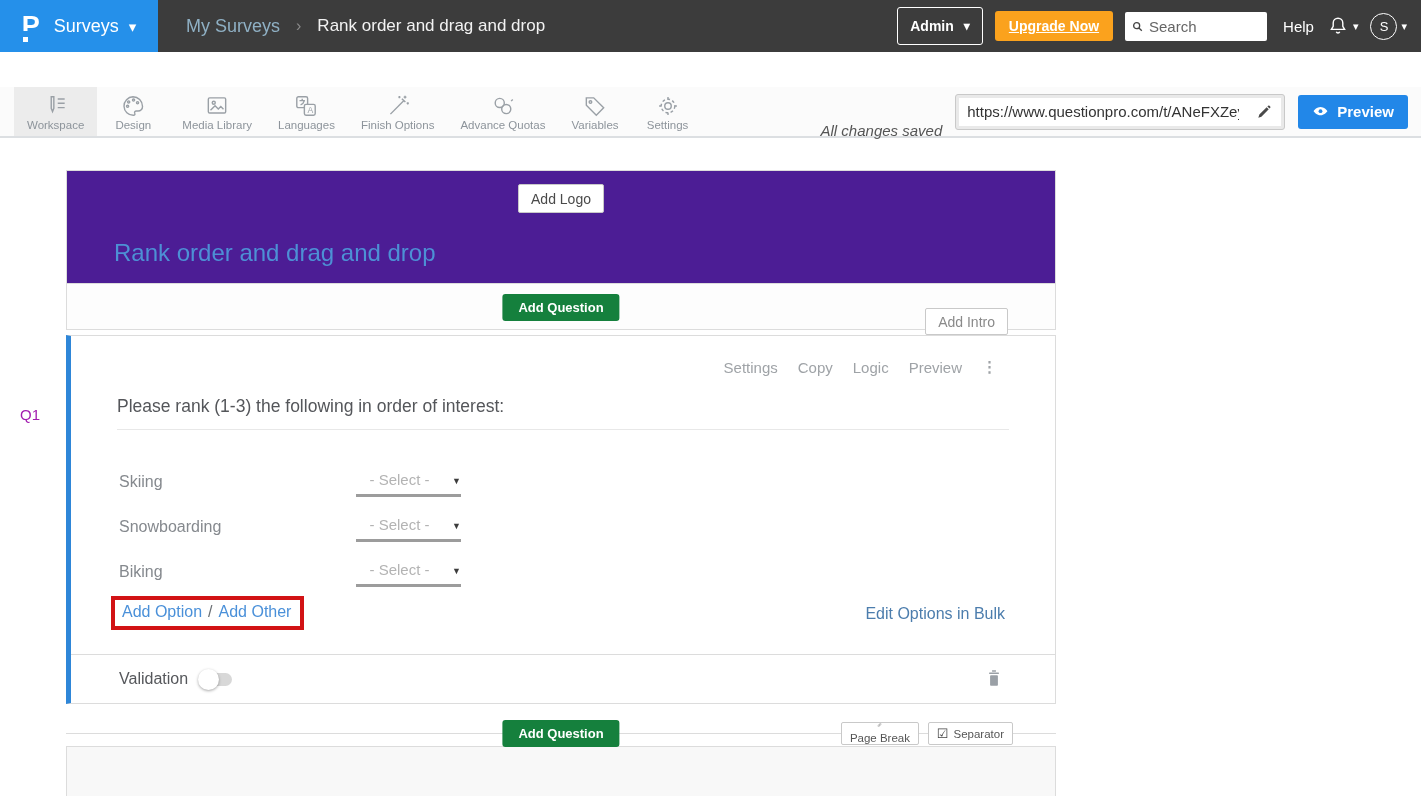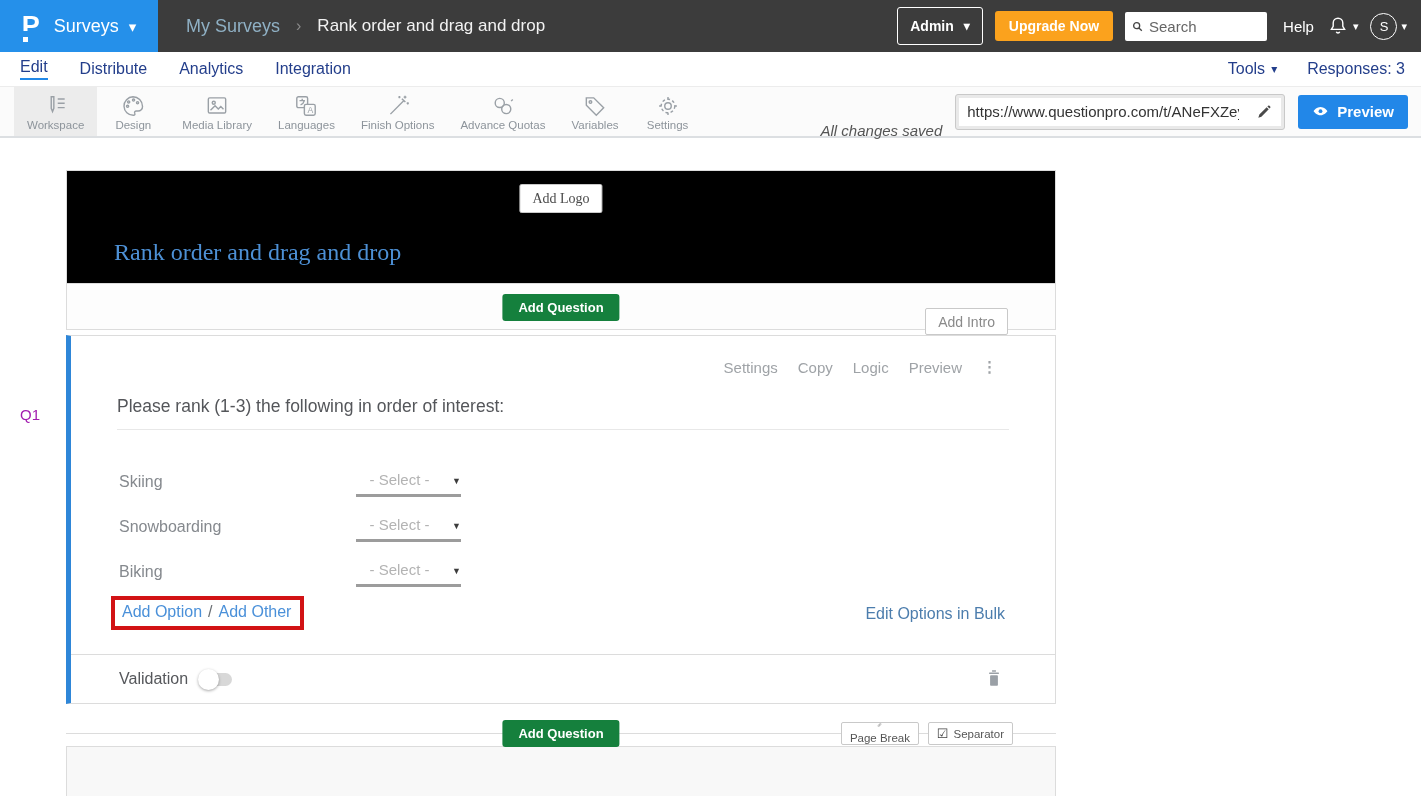--- a/index.html
+++ b/index.html
@@ -23,21 +23,21 @@
   .breadcrumb { display:flex; align-items:center; gap:16px; margin-left:28px; font-size:18px; }
   .bc-parent { color:#8fb0c4; cursor:pointer; text-decoration:none; }
   .bc-sep { color:#8a8a8a; font-size:16px; }
   .bc-current { color:#f2f2f2; font-size:17px; }
   .topbar-right { margin-left:auto; display:flex; align-items:center; gap:12px; padding-right:14px; }
   .admin-btn { background:transparent; border:1.5px solid #fff; border-radius:3px; height:38px;
     padding:0 12px; color:#fff; font-weight:bold; font-size:14px; display:flex; align-items:center;
     gap:10px; cursor:pointer; font-family:inherit; }
   .admin-btn .caret { font-size:12px; }
   .upgrade-btn { background:#fba21d; border:none; border-radius:3px; height:30px; padding:0 14px;
-    color:#fff; font-weight:bold; font-size:14px; cursor:pointer; font-family:inherit; }
+    color:#fff; font-weight:bold; font-size:14px; cursor:pointer; font-family:inherit;text-decoration:underline; }
   .search-box { background:#fff; border-radius:2px; height:29px; width:142px; display:flex;
     align-items:center; padding:0 6px; gap:5px; }
   .search-box input { border:none; outline:none; width:100%; font-size:15px; color:#333;
     font-family:inherit; }
   .search-box input::placeholder { color:#666; }
   .help-link { color:#fff; font-size:15px; text-decoration:none; margin-left:4px; cursor:pointer; }
   .bell-wrap { display:flex; align-items:center; gap:3px; cursor:pointer; }
   .bell-wrap .caret { color:#fff; font-size:11px; }
   .avatar-wrap { display:flex; align-items:center; gap:4px; cursor:pointer; }
   .avatar { width:27px; height:27px; border:1.5px solid #fff; border-radius:50%; color:#fff;
@@ -73,21 +73,21 @@
   .url-edit-btn { background:#fff; border:none; height:28px; width:34px; display:flex;
     align-items:center; justify-content:center; cursor:pointer; }
   .preview-btn { background:#2287e8; color:#fff; border:none; border-radius:3px; height:34px;
     padding:0 14px; font-size:15px; font-weight:bold; display:flex; align-items:center; gap:8px;
     cursor:pointer; font-family:inherit; }
 
   
   .qid-label { position:absolute; left:20px; top:406px; font-size:15px; color:#a21caf; }
 
   .survey-col { position:absolute; left:66px; top:170px; width:990px; }
-  .card-head { background:#000000; border:1px solid #dcdcdc; height:114px; position:relative;font-family:Liberation Serif, serif; }
+  .card-head { background:#4c1d95; border:1px solid #dcdcdc; height:114px; position:relative; }
   .add-logo-btn { position:absolute; left:50%; transform:translateX(-50%); top:13px; background:#fff;
     border:1px solid #c9c9c9; border-radius:2px; height:29px; padding:0 12px; font-size:14px;
     color:#4a4a4a; cursor:pointer; font-family:inherit; }
   .survey-title { position:absolute; left:47px; top:68px; font-size:24px; font-weight:400;
     color:#4d90d5; cursor:text; }
   .addq-row { background:#fdfdfd; border:1px solid #dcdcdc; margin-top:-1px; height:47px;
     position:relative; }
   .btn-primary { background:#15803d; color:#fff; border:none; border-radius:3px; font-weight:bold;
     font-size:13px; cursor:pointer; font-family:inherit; }
   .addq-row .btn-primary { position:absolute; left:50%; transform:translateX(-50%); top:10px;
@@ -183,35 +183,20 @@
           </svg>
         <span class="caret"></span>
       </div>
       <div class="avatar-wrap">
         <div class="avatar">S</div>
         <span class="caret"></span>
       </div>
     </div>
   </header>
 
-  <nav class="subnav">
-    <div class="subnav-left">
-      <a class="active">Edit</a>
-      <a>Distribute</a>
-      <a>Analytics</a>
-      <a>Integration</a>
-    </div>
-    <div class="subnav-right">
-      <div class="tools-link">
-        <span>Tools</span>
-        <span class="caret"></span>
-      </div>
-      <a class="responses">Responses: 3</a>
-    </div>
-  </nav>
 
   <div class="toolbar">
     <div class="tools-left">
       <div class="tool-item active">
         <svg class="ticon" width="26" height="26" viewBox="0 0 24 24" fill="none" stroke="#9aa0a6" stroke-width="1.3">
             <path d="M7.6 3.5h2.4v10.6l-1.2 3-1.2-3z"></path>
             <path d="M13.6 5.5H20M13.6 9.5H20M13.6 13.5H20"></path>
           </svg>
         <span class="tlabel">Workspace</span>
       </div>

